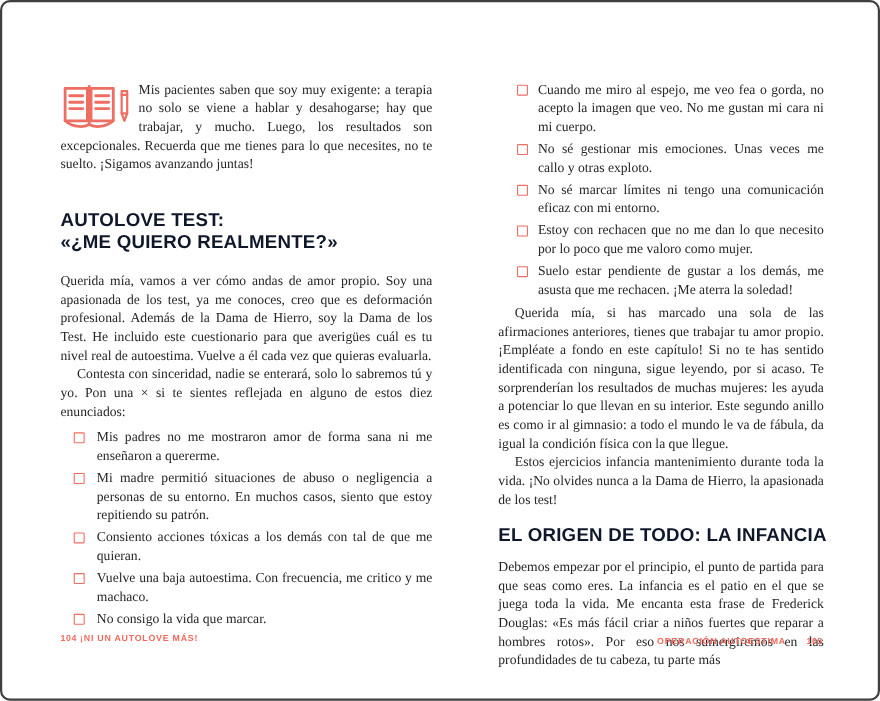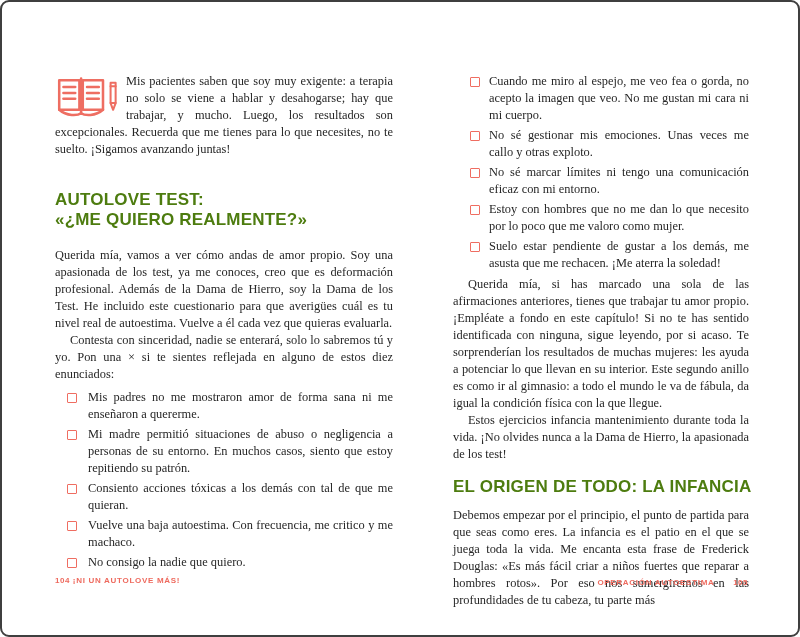--- a/index.html
+++ b/index.html
@@ -12,21 +12,21 @@
     border:2px solid #3f3f3f;border-radius:9px;pointer-events:none;
   }
   .page{position:absolute;font-size:12.4px;line-height:17px;text-align:justify;}
   .page-left{left:55px;top:73px;width:338px;}
   .page-right{left:453px;top:58px;width:296px;}
   .intro{min-height:52px;}
   .icon-book{float:left;width:64px;height:46px;margin:2px 7px 2px 0;}
   .icon-book svg{display:block;width:64px;height:46px;}
   h2{
     font-family:"Liberation Sans", sans-serif;font-weight:700;
-    color:#4d7c0f;font-size:17px;line-height:20px;margin:32px 0 0 0;
+    color:#0f172a;font-size:17px;line-height:20px;margin:32px 0 0 0;
     letter-spacing:.2px;text-align:left;
   }
   h2.single{white-space:nowrap;margin-top:14px;}
   p{margin:0;}
   p.first{margin-top:17px;}
   p.indent{text-indent:15px;}
   .checklist{margin-top:6px;}
   .page-right .checklist{margin-top:15px;}
   .check-item{display:flex;align-items:flex-start;margin-bottom:3px;}
   .checkbox{
@@ -97,42 +97,42 @@
     <div class="check-item">
       <span class="checkbox"></span>
       <span class="check-text">Consiento acciones tóxicas a los demás con tal de que me quieran.</span>
     </div>
     <div class="check-item">
       <span class="checkbox"></span>
       <span class="check-text">Vuelve una baja autoestima. Con frecuencia, me critico y me machaco.</span>
     </div>
     <div class="check-item">
       <span class="checkbox"></span>
-      <span class="check-text">No consigo la nadie que quiero.</span>
+      <span class="check-text">No consigo la vida que marcar.</span>
     </div>
   </div>
 </section>
 
 <section class="page page-right">
   <div class="checklist">
     <div class="check-item">
       <span class="checkbox"></span>
       <span class="check-text">Cuando me miro al espejo, me veo fea o gorda, no acepto la imagen que veo. No me gustan mi cara ni mi cuerpo.</span>
     </div>
     <div class="check-item">
       <span class="checkbox"></span>
       <span class="check-text">No sé gestionar mis emociones. Unas veces me callo y otras exploto.</span>
     </div>
     <div class="check-item">
       <span class="checkbox"></span>
       <span class="check-text">No sé marcar límites ni tengo una comunicación eficaz con mi entorno.</span>
     </div>
     <div class="check-item">
       <span class="checkbox"></span>
-      <span class="check-text">Estoy con hombres que no me dan lo que necesito por lo poco que me valoro como mujer.</span>
+      <span class="check-text">Estoy con rechacen que no me dan lo que necesito por lo poco que me valoro como mujer.</span>
     </div>
     <div class="check-item">
       <span class="checkbox"></span>
       <span class="check-text">Suelo estar pendiente de gustar a los demás, me asusta que me rechacen. ¡Me aterra la soledad!</span>
     </div>
   </div>
 
   <p class="indent" style="margin-top:4px">Querida mía, si has marcado una sola de las afirmaciones anteriores, tienes que trabajar tu amor propio. ¡Empléate a fondo en este capítulo! Si no te has sentido identificada con ninguna, sigue leyendo, por si acaso. Te sorprenderían los resultados de muchas mujeres: les ayuda a potenciar lo que llevan en su interior. Este segundo anillo es como ir al gimnasio: a todo el mundo le va de fábula, da igual la condición física con la que llegue.</p>
   <p class="indent">Estos ejercicios infancia mantenimiento durante toda la vida. ¡No olvides nunca a la Dama de Hierro, la apasionada de los test!</p>
 

